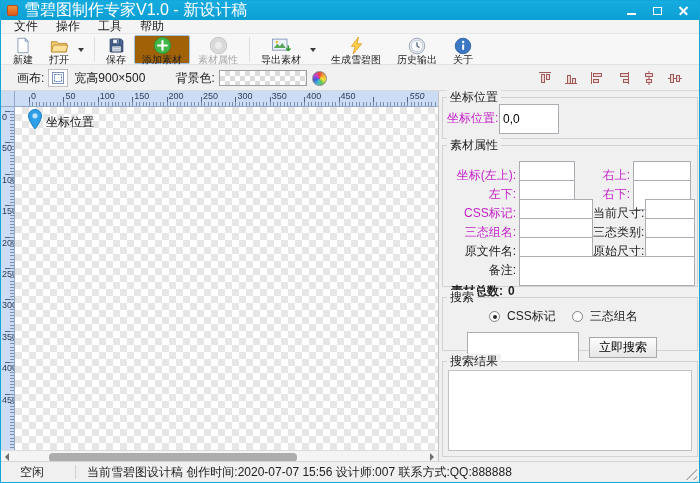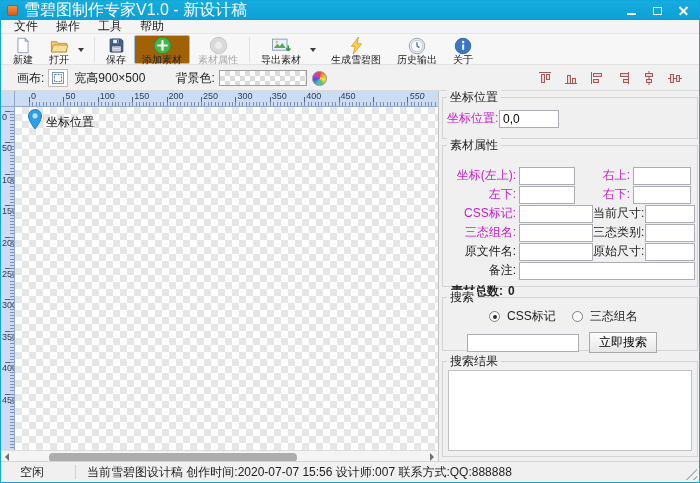--- a/index.html
+++ b/index.html
@@ -59,21 +59,21 @@
 .sarr{position:absolute;top:2px;width:0;height:0;border:4px solid transparent;}
 .sarr.left{left:3px;border-right-color:#6E6E6E;border-left:none;}
 .sarr.right{right:3px;border-left-color:#6E6E6E;border-right:none;}
 .sthumb{position:absolute;left:47px;top:2px;width:248px;height:9px;background:#ADADAD;border-radius:4px;}
 
 
 .side{position:absolute;left:438px;top:90px;width:262px;height:372px;background:#F0F0F0;}
 .group{position:absolute;left:3px;right:3px;border:1px solid #D2D2D2;background:#F0F0F0;}
 .gtitle{position:absolute;top:-8px;left:4px;background:#F0F0F0;padding:0 3px;font-size:12px;color:#222;line-height:14px;}
 .mg{color:#C41EC8;}
-.f{height:18px;border:1px solid #ABADB3;background:#fff;font:12px "Liberation Sans","DejaVu Sans",sans-serif;padding:0 3px;}
+.f{height:30px;border:1px solid #ABADB3;background:#fff;font:12px "Liberation Sans","DejaVu Sans",sans-serif;padding:0 3px;}
 .prow{display:flex;align-items:center;height:19px;margin:0 4px;}
 .plabel{text-align:right;padding-right:3px;white-space:nowrap;overflow:hidden;}
 .lw1{width:72px;flex:none;}
 .lw2{width:58px;flex:none;}
 .lw2b{width:52px;flex:none;}
 .in1{width:56px;flex:none;}
 .in2{width:58px;flex:none;}
 .in1b{width:74px;flex:none;}
 .in2b{width:50px;flex:none;}
 .in3{width:176px;flex:none;}

